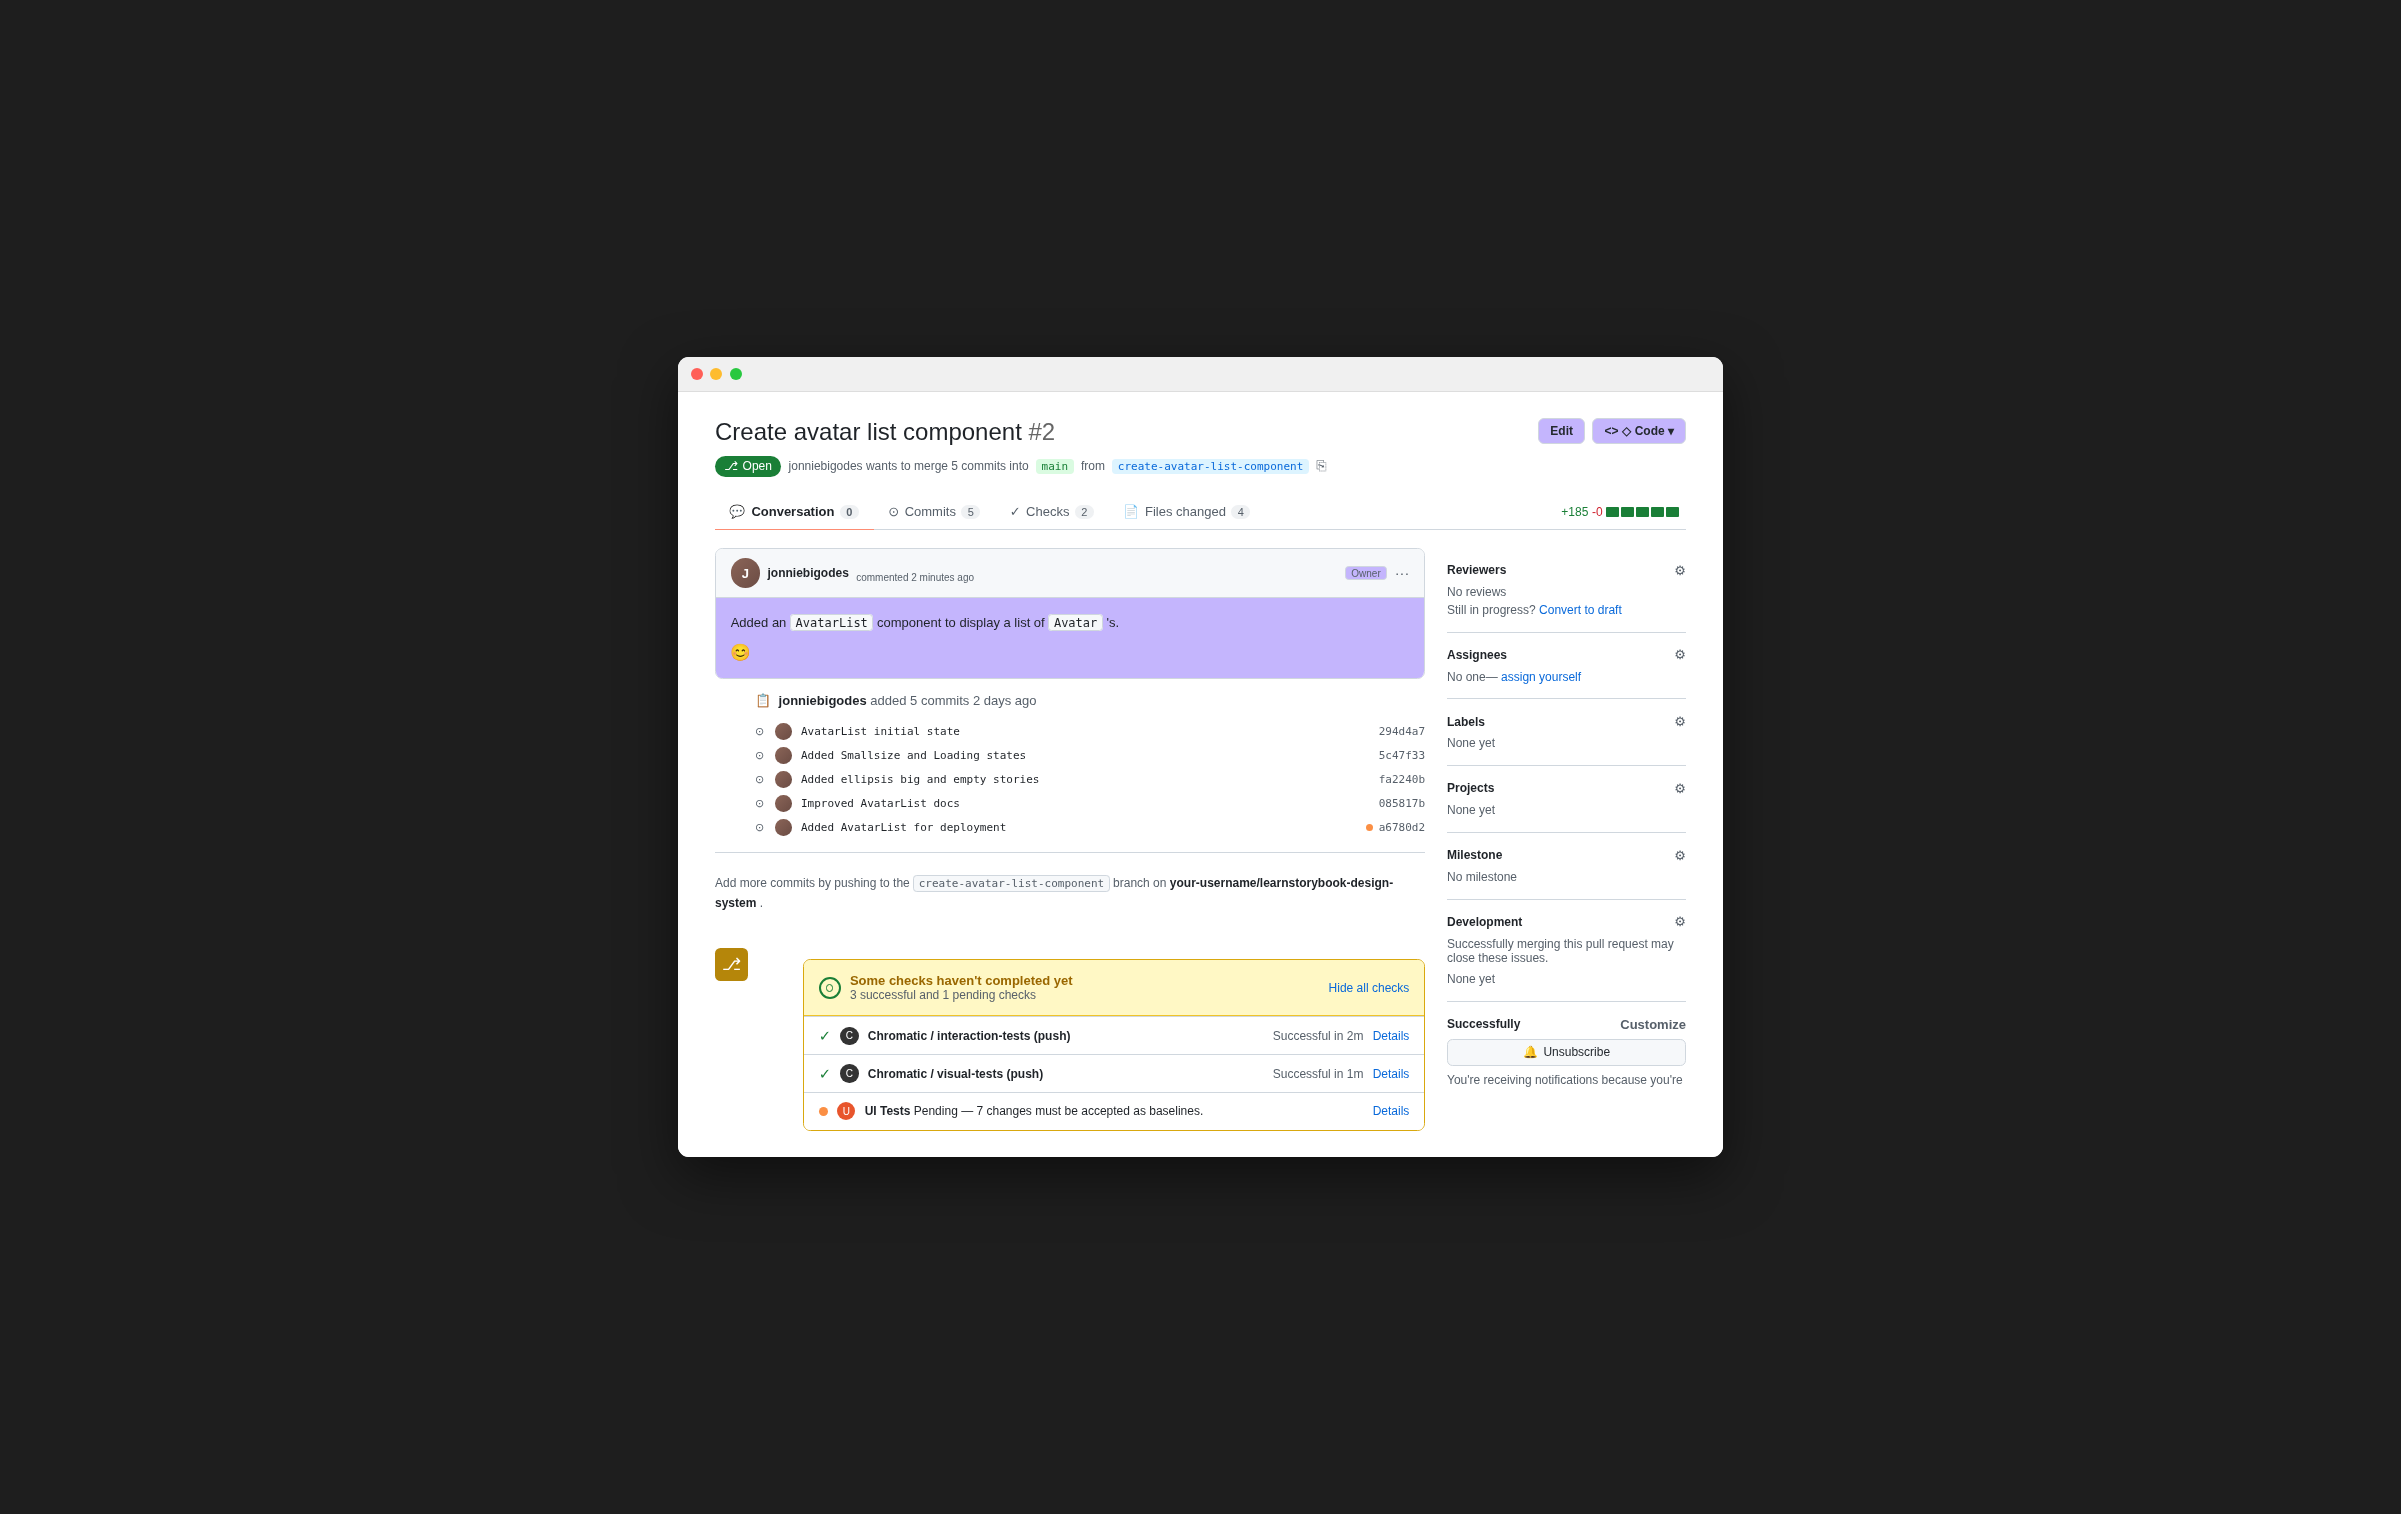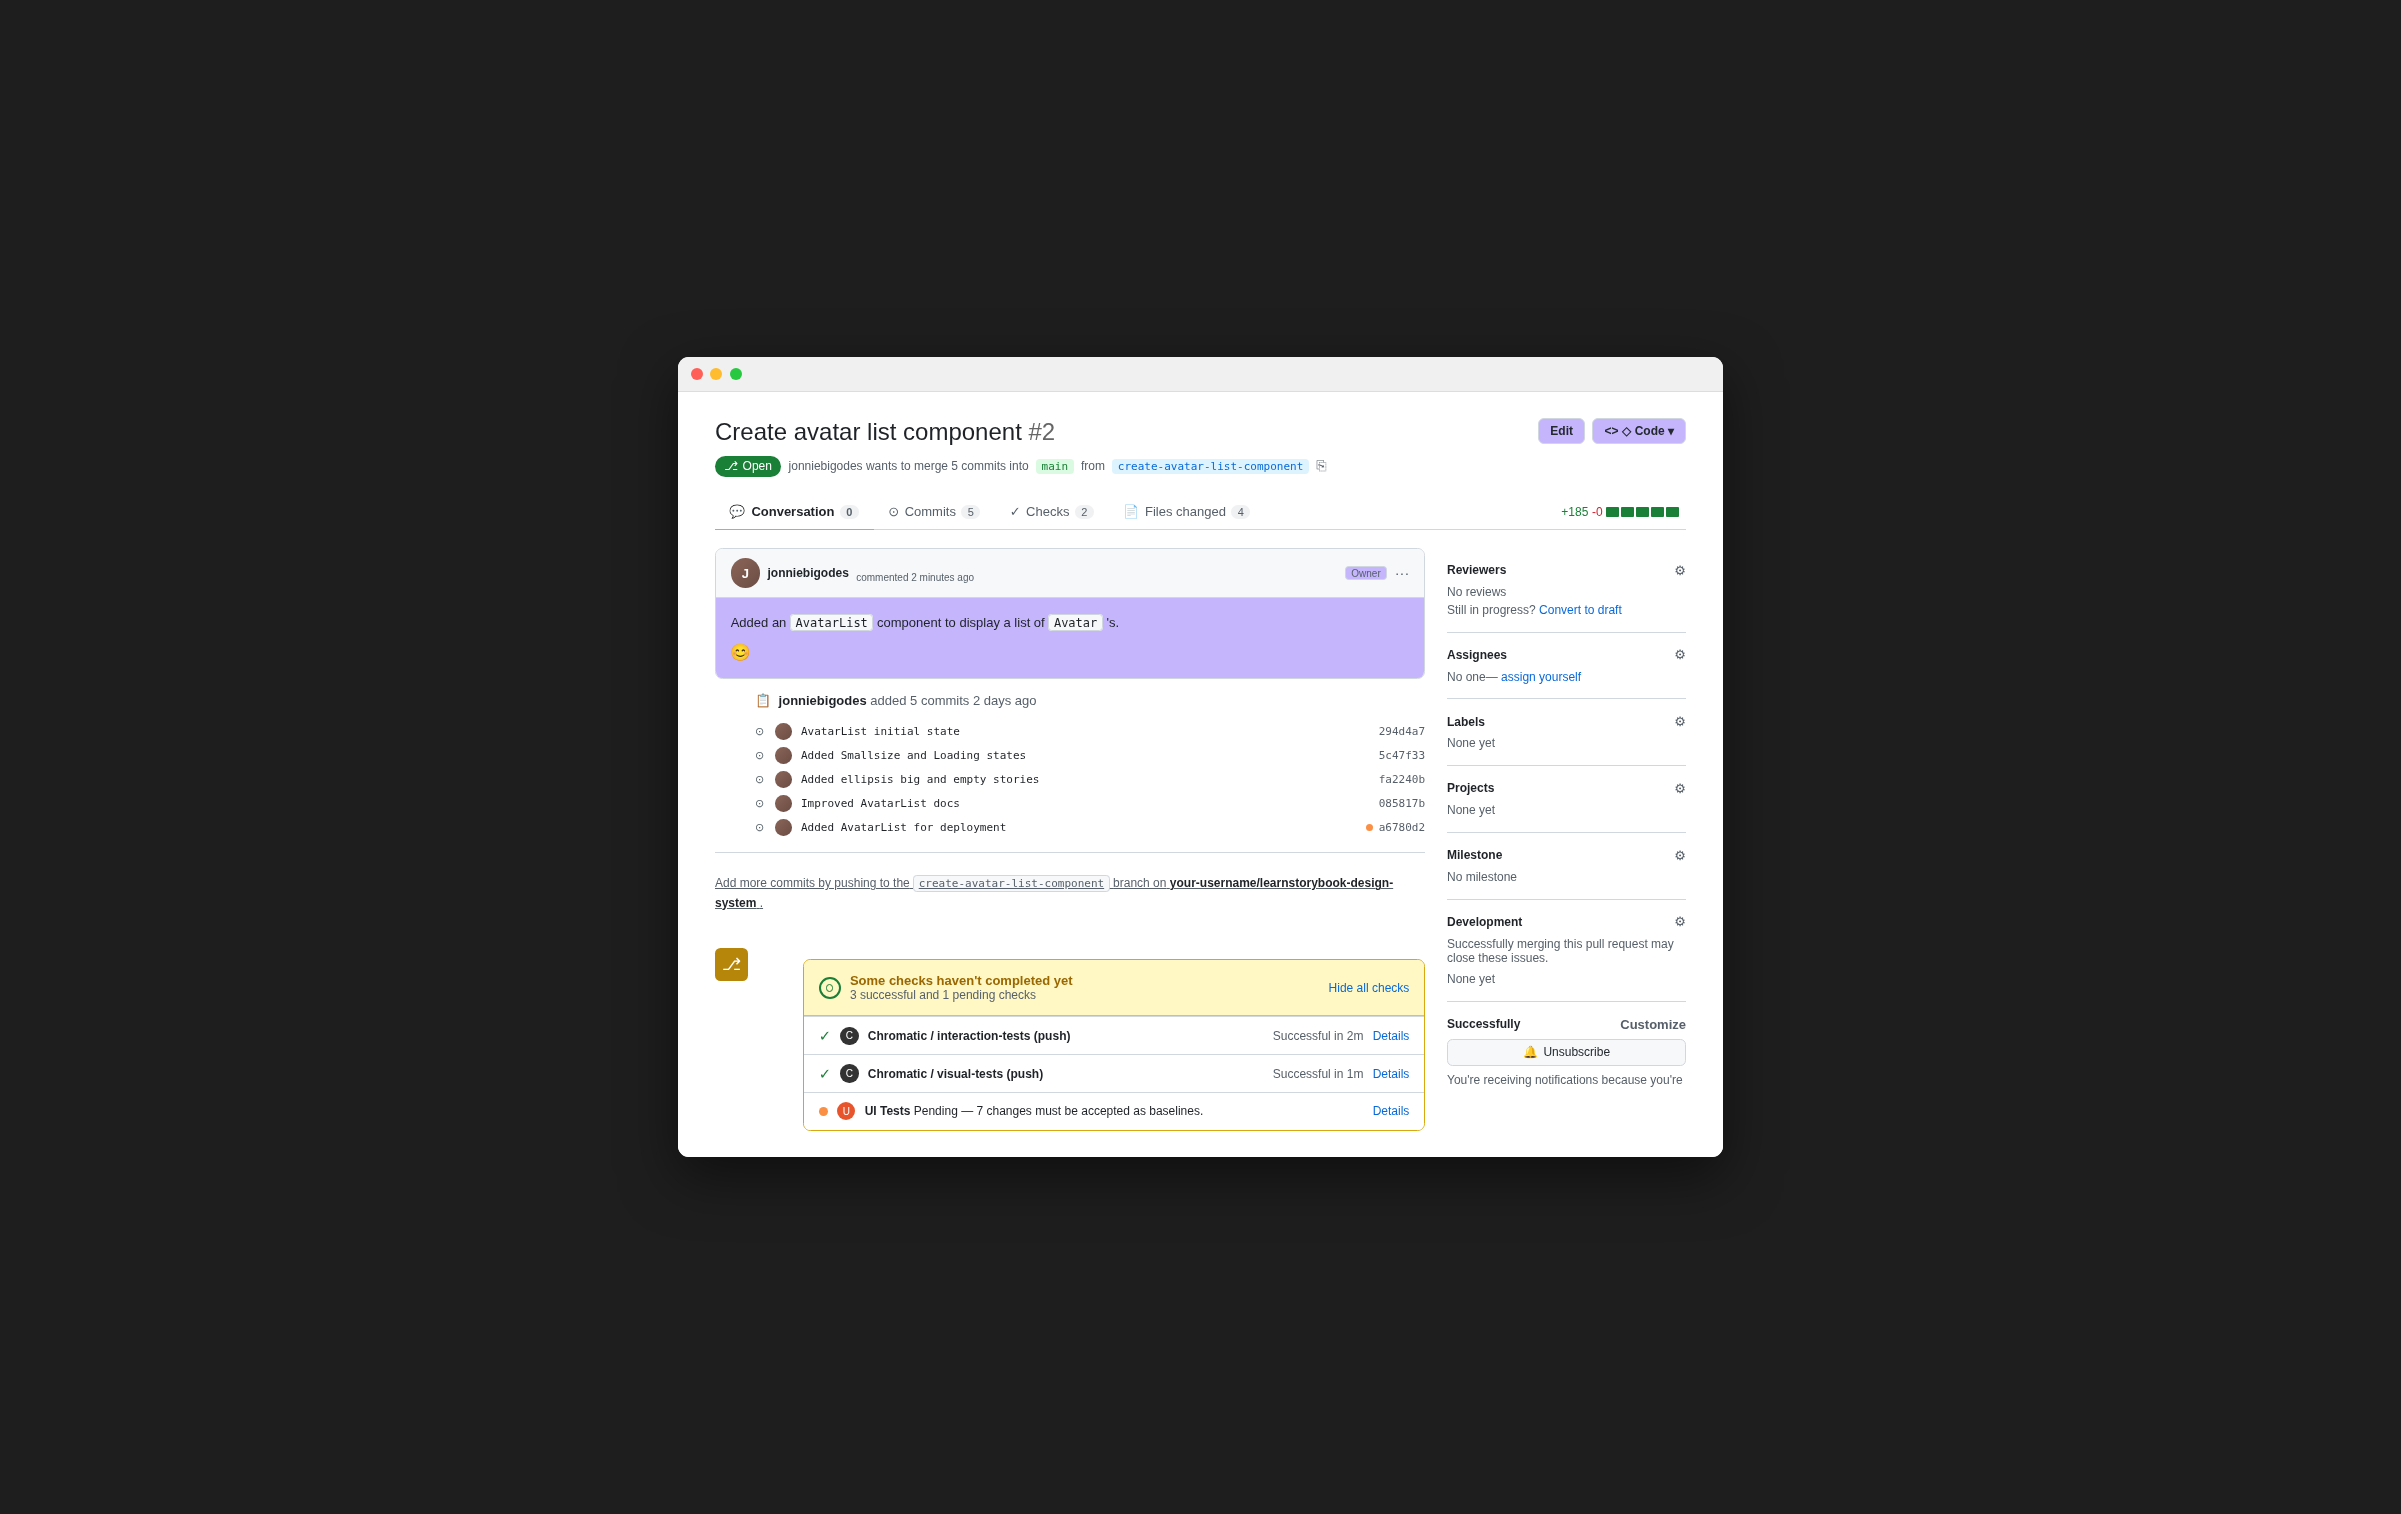--- a/index.html
+++ b/index.html
@@ -262,21 +262,20 @@
       background: #fb8f44;
       flex-shrink: 0;
     }
     .add-commits-text {
       font-size: 12px;
       color: #57606a;
       line-height: 1.6;
       padding: 21px 0;
       border-top: 0.9px solid #d0d7de;
       margin-top: 13px;
-      text-decoration: underline;
     }
     .add-commits-text code {
       font-family: 'SFMono-Regular', Consolas, monospace;
       font-size: 11px;
       background: #f6f8fa;
       border: 0.9px solid #d0d7de;
       border-radius: 3.7px;
       padding: 0.9px 4.6px;
     }
     .add-commits-text strong { color: #1f2328; }

